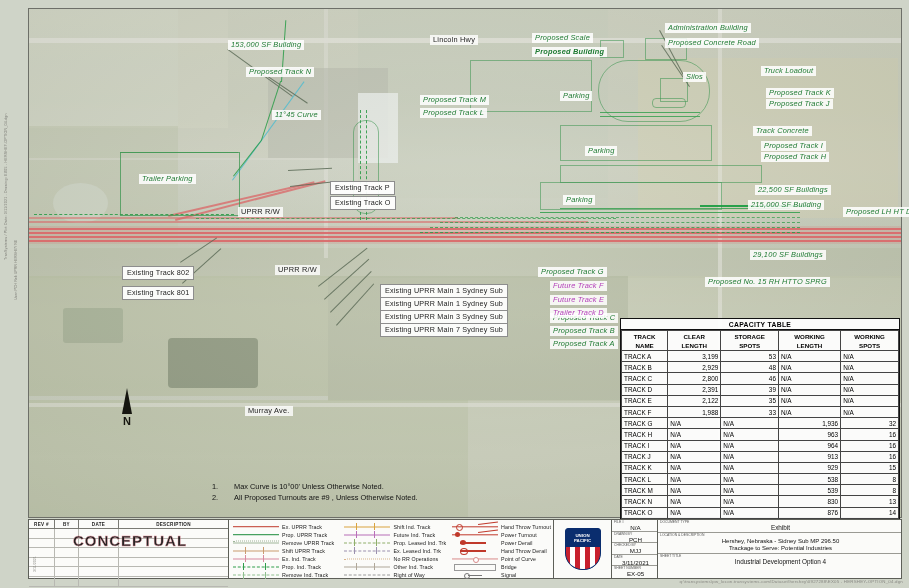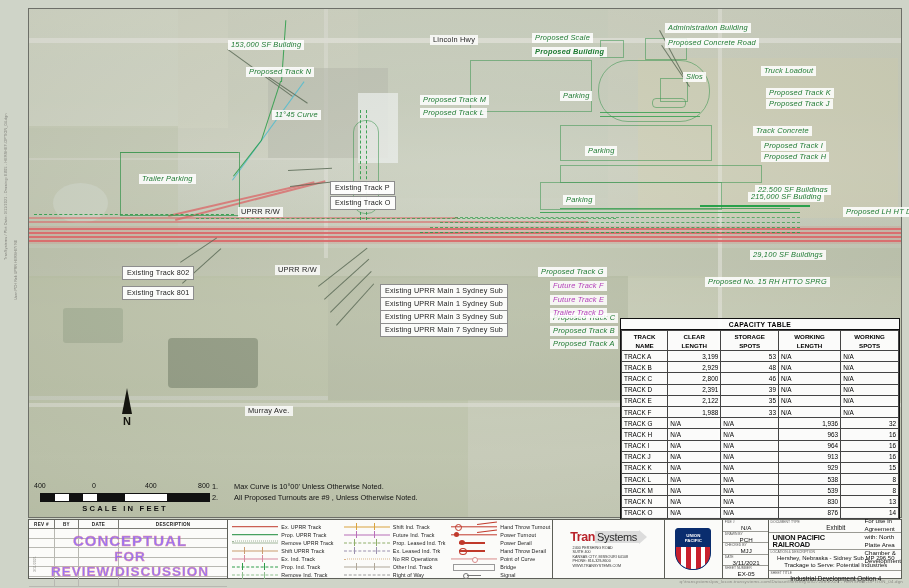--- a/index.html
+++ b/index.html
@@ -69,21 +69,21 @@
   
   .titlebar{position:absolute;left:28px;top:519px;width:874px;height:60px;border:1px solid #5d5f58;background:#fbfbf9;box-sizing:border-box;display:flex;}
 
   .revblk{width:200px;border-right:1px solid #5d5f58;position:relative;box-sizing:border-box;}
   .revhead{display:flex;font-size:4.6px;font-weight:bold;letter-spacing:.3px;color:#222;border-bottom:.6px solid #7a7a74;height:8px;align-items:center;}
   .revhead div{text-align:center;border-right:.6px solid #7a7a74;height:100%;display:flex;align-items:center;justify-content:center;box-sizing:border-box;}
   .rh1{width:26px;}.rh2{width:24px;}.rh3{width:40px;}.rh4{flex:1;border-right:none !important;}
   .revrow{display:flex;height:8.6px;border-bottom:.5px solid #b8b8b2;}
   .revrow div{border-right:.6px solid #b8b8b2;height:100%;box-sizing:border-box;}
   .stamp{position:absolute;left:6px;top:12px;width:190px;text-align:center;pointer-events:none;}
-  .stamp .s1,.stamp .s2{font-weight:bold;color:#8b5cf6;letter-spacing:1px;
+  .stamp .s1,.stamp .s2{font-weight:bold;color:#000000;letter-spacing:1px;
       -webkit-text-stroke:.4px #e07d8c;opacity:.85;font-family:"Liberation Sans",sans-serif;}
   .stamp .s1{font-size:15px;line-height:17px;}
   .stamp .s2{font-size:13.5px;line-height:15px;}
 
   .legblk{width:325px;border-right:1px solid #5d5f58;display:flex;padding:3px 2px 0 4px;box-sizing:border-box;gap:2px;}
   .legcol{display:flex;flex-direction:column;gap:1.1px;}
   .legrow{display:flex;align-items:center;height:7.2px;}
   .legsym{width:46px;height:7px;position:relative;margin-right:3px;flex:0 0 46px;}
   .legtxt{font-size:5.3px;color:#1a1a1a;white-space:nowrap;letter-spacing:.1px;}
   .ln{position:absolute;left:0;right:0;top:50%;transform:translateY(-50%);}
@@ -233,21 +233,21 @@
       <div class="lbl g" style="left: 563px; top: 195px;">Parking</div>
       <div class="lbl g" style="left: 420px; top: 95px;">Proposed Track M</div>
       <div class="lbl g" style="left: 420px; top: 108px;">Proposed Track L</div>
       <div class="lbl g" style="left: 761px; top: 66px;">Truck Loadout</div>
       <div class="lbl g" style="left: 766px; top: 88px;">Proposed Track K</div>
       <div class="lbl g" style="left: 766px; top: 99px;">Proposed Track J</div>
       <div class="lbl g" style="left: 753px; top: 126px;">Track Concrete</div>
       <div class="lbl g" style="left: 761px; top: 141px;">Proposed Track I</div>
       <div class="lbl g" style="left: 761px; top: 152px;">Proposed Track H</div>
       <div class="lbl g" style="left: 755px; top: 185px;">22,500 SF Buildings</div>
-      <div class="lbl g" style="left: 748px; top: 192px;">215,000 SF Building</div>
+      <div class="lbl g" style="left: 748px; top: 200px;">215,000 SF Building</div>
       <div class="lbl g" style="left: 843px; top: 207px;">Proposed LH HT Derail</div>
       <div class="lbl g" style="left: 750px; top: 250px;">29,100 SF Buildings</div>
       <div class="lbl g" style="left: 705px; top: 277px;">Proposed No. 15 RH HTTO SPRG</div>
       <div class="lbl g" style="left: 538px; top: 267px;">Proposed Track G</div>
       <div class="lbl g" style="left: 550px; top: 313px;">Proposed Track C</div>
       <div class="lbl g" style="left: 550px; top: 326px;">Proposed Track B</div>
       <div class="lbl g" style="left: 550px; top: 339px;">Proposed Track A</div>
     </div>
   <div id="magenta-labels">
       <div class="lbl m" style="left: 550px; top: 281px;">Future Track F</div>
@@ -269,38 +269,20 @@
       <div class="lbl k" style="left: 380px; top: 297px;">Existing UPRR Main 1 Sydney Sub</div>
       <div class="lbl k" style="left: 380px; top: 310px;">Existing UPRR Main 3 Sydney Sub</div>
       <div class="lbl k" style="left: 380px; top: 323px;">Existing UPRR Main 7 Sydney Sub</div>
     </div>
 
   <div class="north">
     <div class="tri"></div>
     <div class="nl">N</div>
   </div>
 
-  <div class="scalewrap">
-    <div class="scalenums">
-      <span style="left:-6px">400</span>
-      <span style="left:52px">0</span>
-      <span style="left:105px">400</span>
-      <span style="left:158px">800</span>
-    </div>
-    <div class="scalebar">
-      <i style="flex:1;background:#111"></i>
-        <i style="flex:1;background:#fff"></i>
-      <i style="flex:1;background:#111"></i>
-        <i style="flex:1;background:#fff"></i>
-      <i style="flex:2;background:#111"></i>
-        <i style="flex:3;background:#fff"></i>
-      <i style="flex:3;background:#111"></i>
-    </div>
-    <div class="scaletxt">SCALE IN FEET</div>
-  </div>
 
   <div class="notes">
     <div class="row">
         <div class="n">1.</div>
         <div>Max Curve is 10°00' Unless Otherwise Noted.</div>
       </div>
     <div class="row">
         <div class="n">2.</div>
         <div>All Proposed Turnouts are #9 , Unless Otherwise Noted.</div>
       </div>
@@ -482,21 +464,20 @@
           <div class="rh4"></div>
         </div>
       <div class="revrow">
           <div class="rh1"></div>
           <div class="rh2"></div>
           <div class="rh3"></div>
           <div class="rh4"></div>
         </div>
       <div class="stamp">
         <div class="s1">CONCEPTUAL</div>
-        <div class="s2">FOR REVIEW/DISCUSSION</div>
       </div>
     </div>
 
     <div class="legblk">
       <div class="legcol" id="legcol1" style="width:112px">
           <div class="legrow">
             <span class="legsym">
               <span class="ln" style="height:1.6px;background:#c0392b"></span>
             </span>
             <span class="legtxt">Ex. UPRR Track</span>
@@ -648,32 +629,20 @@
           <div class="legrow">
             <span class="legsym">
               <span style="position:absolute;left:16px;top:3px;width:14px;height:1px;background:#777777"></span>
                              <span style="position:absolute;left:12px;top:1.5px;width:4px;height:4px;border:1px solid #777777;border-radius:50%"></span>
             </span>
             <span class="legtxt">Signal</span>
           </div>
         </div>
     </div>
 
-    <div class="tslogo">
-      <div class="tsmark">
-        <span class="a">Tran</span>
-        <span class="b">Systems</span>
-        <span class="c"></span>
-      </div>
-      <div class="tsaddr" style="white-space:pre-line">2400 PERSHING ROAD
-SUITE 400
-KANSAS CITY, MISSOURI 64108
-PHONE: 816-329-8600
-WWW.TRANSYSTEMS.COM</div>
-    </div>
 
     <div class="upshield">
       <div class="shield">
         <div class="txt">
           <div>UNION</div>
             <div>PACIFIC</div>
         </div>
         <div class="stripes">
           <i style="background:#c8202e"></i>
             <i style="background:#fff"></i>
@@ -707,26 +676,20 @@
           <div class="k">SHEET NUMBER</div>
           <div class="v">EX-05</div>
         </div>
       </div>
 
     <div class="infoblk">
       <div class="irow">
         <div class="k">DOCUMENT TYPE</div>
         <div class="v">Exhibit</div>
       </div>
-      <div class="irow uprow">
-        <div class="uplogo" style="white-space:pre-line">UNION PACIFIC
-RAILROAD</div>
-        <div class="upuse" style="white-space:pre-line">For use in Agreement with: North
-Platte Area Chamber &amp; Development</div>
-      </div>
       <div class="irow">
         <div class="k">LOCATION &amp; DESCRIPTION</div>
         <div class="v" style="white-space:pre-line;font-size:6px;line-height:7.4px">Hershey, Nebraska - Sidney Sub MP 296.50
 Trackage to Serve: Potential Industries</div>
       </div>
       <div class="irow">
         <div class="k">SHEET TITLE</div>
         <div class="v">Industrial Development Option 4</div>
       </div>
     </div>

